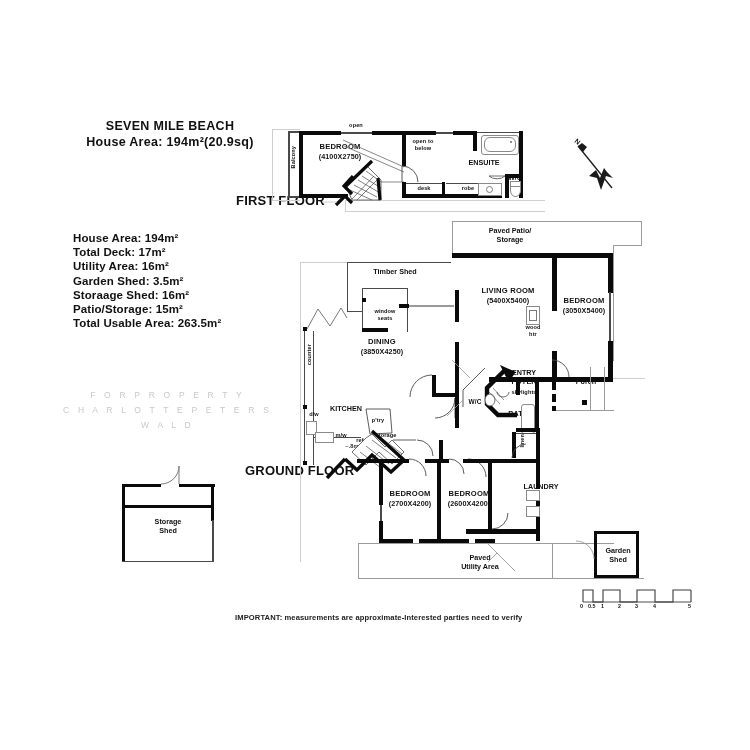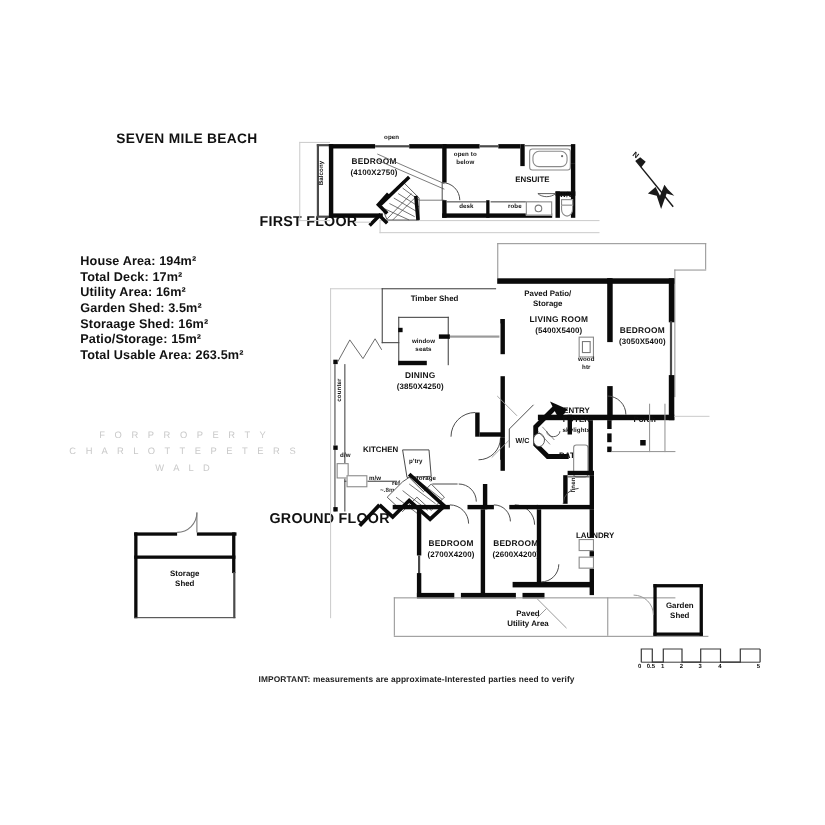--- a/index.html
+++ b/index.html
@@ -41,20 +41,21 @@
   .boxt{position:absolute;border:1px solid #8a8a8a;background:#fff;}
   svg.ov{position:absolute;left:0;top:0;width:750px;height:750px;overflow:visible;pointer-events:none;}
 </style>
 </head>
 <body>
 
 <div class="stage">
 
   <div class="abs title-block">
     <div class="ln1">SEVEN MILE BEACH</div>
+    <div class="ln3">House Area: 194m²(20.9sq)</div>
   </div>
 
   <div class="abs area-list">
     <div>House Area: 194m²</div>
     <div>Total Deck: 17m²</div>
     <div>Utility Area: 16m²</div>
     <div>Garden Shed: 3.5m²</div>
     <div>Storaage Shed: 16m²</div>
     <div>Patio/Storage: 15m²</div>
     <div>Total Usable Area: 263.5m²</div>
@@ -175,21 +176,21 @@
 
   <div>
 
     <div class="gl abs" style="left:300px;top:262px;width:1px;height:300px;"></div>
     <div class="gl abs" style="left:300px;top:262px;width:48px;height:1px;"></div>
     <div class="lt abs" style="left:452px;top:221px;width:190px;height:1px;"></div>
     <div class="lt abs" style="left:452px;top:221px;width:1px;height:32px;"></div>
     <div class="lt abs" style="left:641px;top:221px;width:1px;height:24px;"></div>
     <div class="lt abs" style="left:613px;top:245px;width:29px;height:1px;"></div>
     <div class="lt abs" style="left:613px;top:245px;width:1px;height:116px;"></div>
-    <div class="abs med" style="left:428px;top:227px;width:140px;margin-top:36px;">
+    <div class="abs med" style="left:440px;top:227px;width:140px;">
       <span>Paved Patio/</span><br>
       <span>Storage</span>
     </div>
 
     <div class="tw abs" style="left:347px;top:262px;width:1.2px;height:50px;"></div>
     <div class="tw abs" style="left:347px;top:262px;width:104px;height:1.2px;"></div>
     <div class="tw abs" style="left:347px;top:311px;width:16px;height:1.2px;"></div>
     <div class="abs med" style="left:350px;top:268px;width:90px;">Timber Shed</div>
 
     <div class="tw abs" style="left:362px;top:288px;width:1.2px;height:44px;"></div>

